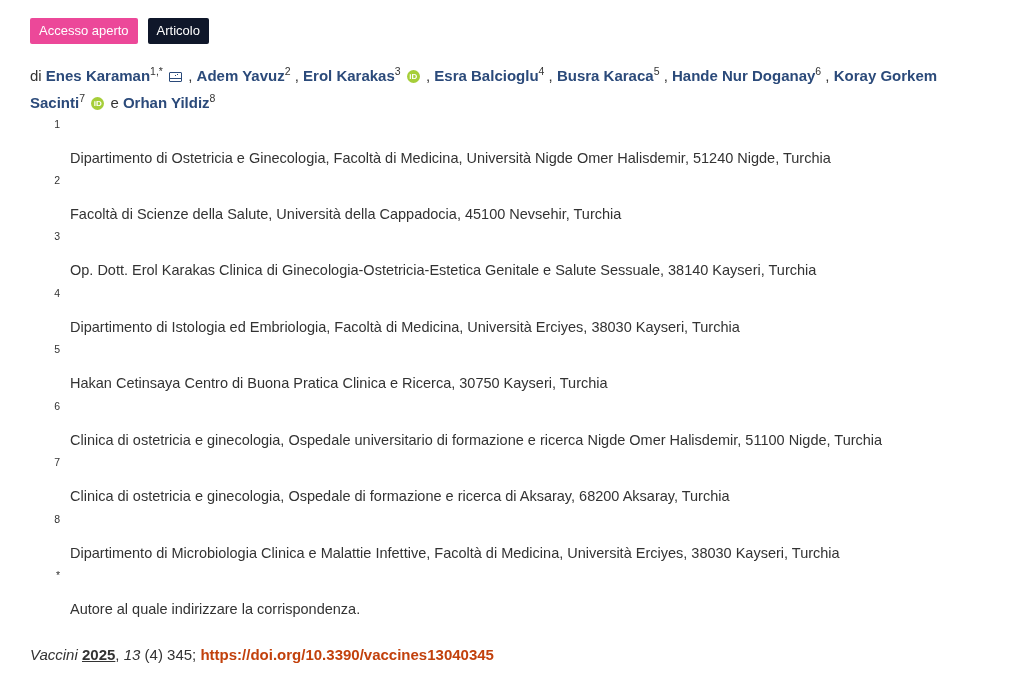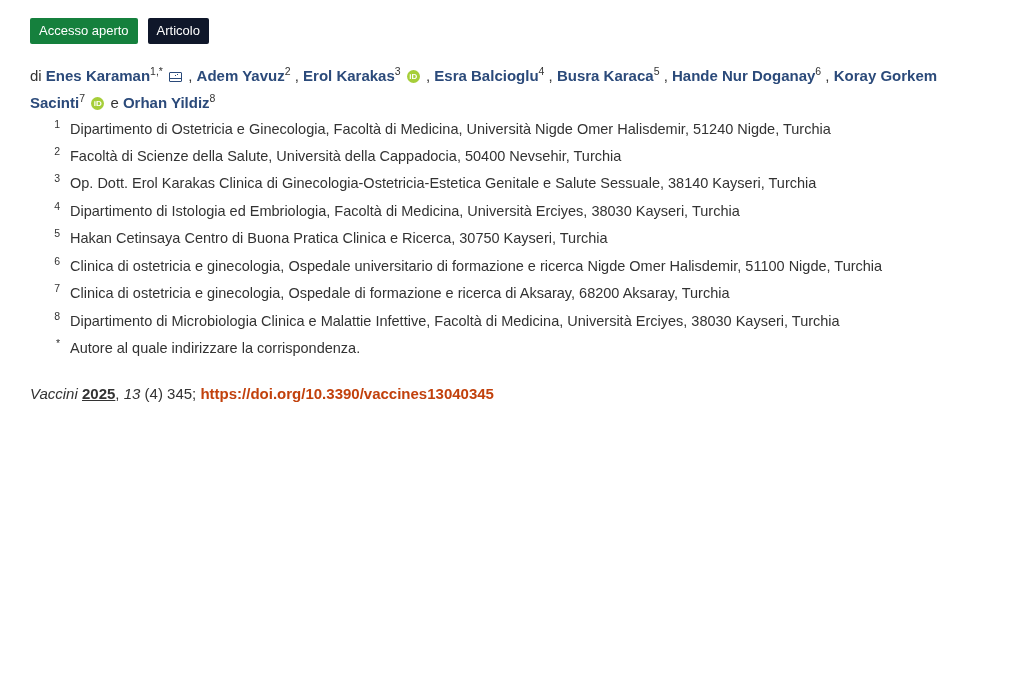--- a/index.html
+++ b/index.html
@@ -31,21 +31,21 @@
   }
   .badge {
     display: inline-block;
     font-size: 13px;
     line-height: 1;
     padding: 6px 9px 7px 9px;
     color: #ffffff;
     border-radius: 2px;
     font-family: "Liberation Sans", sans-serif;
   }
-  .badge-open { background: #15803d; }
+  .badge-open { background: #ec4899; }
   .badge-type { background: #0f172a; }
 
   
   .title {
     font-size: 25px;
     font-weight: bold;
     line-height: 1.3;
     color: #1a1a1a;
     margin: 0 0 20px 0;
     letter-spacing: -0.1px;
@@ -147,21 +147,21 @@
   .aff-marker {
     flex: 0 0 auto;
     width: 22px;
     text-align: right;
     padding-right: 10px;
     font-size: 10.5px;
     color: #333333;
     position: relative;
     top: -2px;
   }
-  .aff-text { flex: 1 1 auto; }
+  .aff-text { flex: 1 1 auto; margin-top: 29px; }
 
   
   .journal-line {
     font-size: 15px;
     color: #333333;
     margin: 0 0 16px 0;
     line-height: 1.6;
   }
   .journal-name { font-style: italic; }
   .journal-year { font-weight: bold; text-decoration: underline; }
@@ -196,21 +196,21 @@
     <span id="author-entries"><span><a class="author-name" href="#">Enes Karaman</a><sup class="sup">1,*</sup> <span class="mail-icon"></span> ,</span> <span><a class="author-name" href="#">Adem Yavuz</a><sup class="sup">2</sup> ,</span> <span><a class="author-name" href="#">Erol Karakas</a><sup class="sup">3</sup> <span class="orcid"></span> ,</span> <span><a class="author-name" href="#">Esra Balcioglu</a><sup class="sup">4</sup> ,</span> <span><a class="author-name" href="#">Busra Karaca</a><sup class="sup">5</sup> ,</span> <span><a class="author-name" href="#">Hande Nur Doganay</a><sup class="sup">6</sup> ,</span> <span><a class="author-name" href="#">Koray Gorkem Sacinti</a><sup class="sup">7</sup> <span class="orcid"></span></span> <span>e </span><span><a class="author-name" href="#">Orhan Yildiz</a><sup class="sup">8</sup></span> </span>
   </div>
 
   <ul class="affiliations" id="affiliation-list">
       <li class="aff-item">
         <span class="aff-marker">1</span>
         <span class="aff-text">Dipartimento di Ostetricia e Ginecologia, Facoltà di Medicina, Università Nigde Omer Halisdemir, 51240 Nigde, Turchia</span>
       </li>
       <li class="aff-item">
         <span class="aff-marker">2</span>
-        <span class="aff-text">Facoltà di Scienze della Salute, Università della Cappadocia, 50400 Nevsehir, Turchia</span>
+        <span class="aff-text">Facoltà di Scienze della Salute, Università della Cappadocia, 45100 Nevsehir, Turchia</span>
       </li>
       <li class="aff-item">
         <span class="aff-marker">3</span>
         <span class="aff-text">Op. Dott. Erol Karakas Clinica di Ginecologia-Ostetricia-Estetica Genitale e Salute Sessuale, 38140 Kayseri, Turchia</span>
       </li>
       <li class="aff-item">
         <span class="aff-marker">4</span>
         <span class="aff-text">Dipartimento di Istologia ed Embriologia, Facoltà di Medicina, Università Erciyes, 38030 Kayseri, Turchia</span>
       </li>
       <li class="aff-item">

